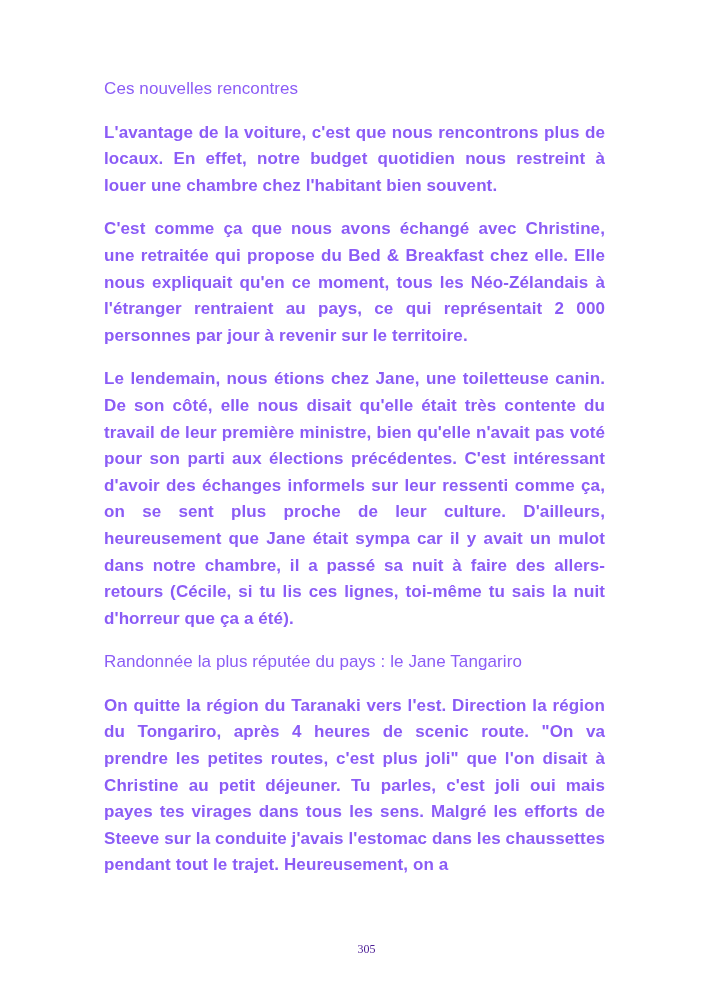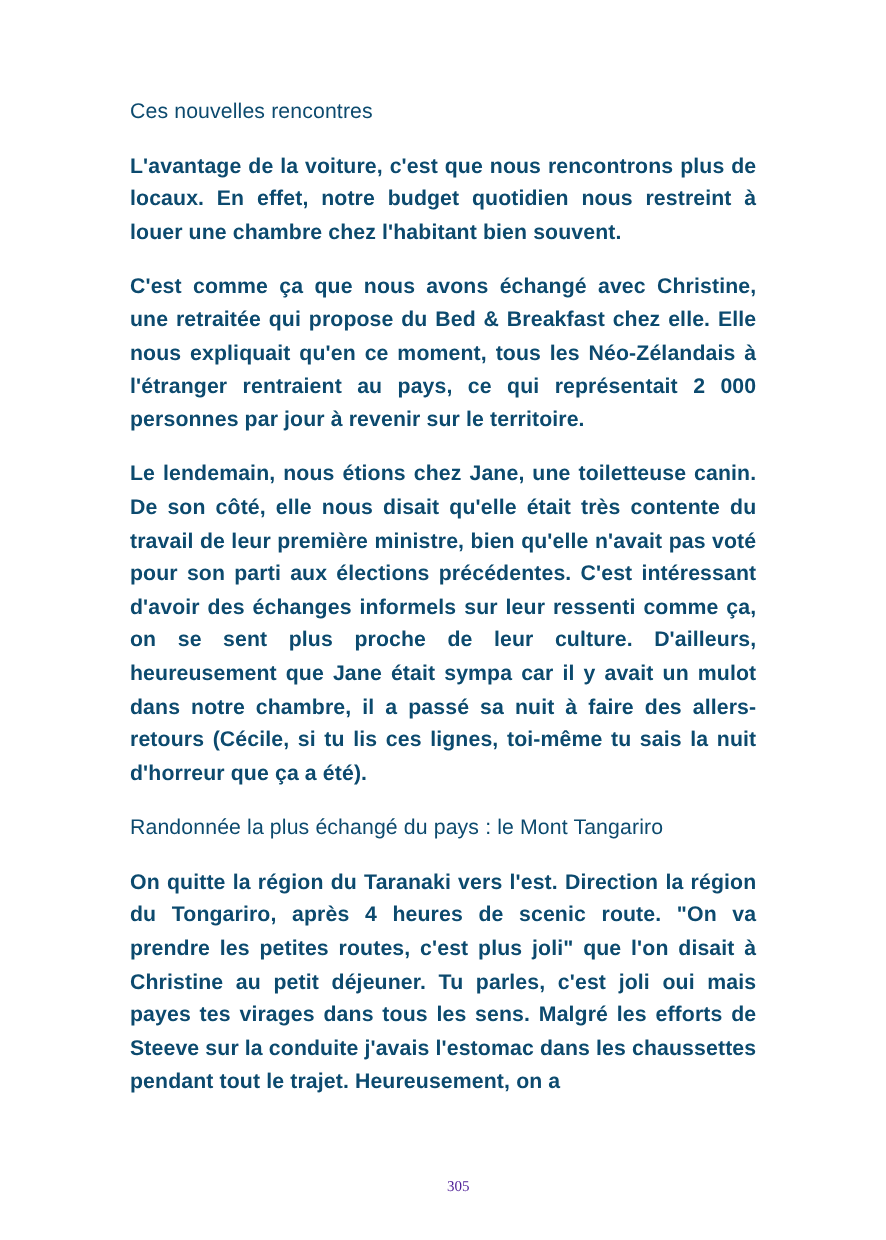--- a/index.html
+++ b/index.html
@@ -20,21 +20,21 @@
       left: 0;
       width: 709px;
       height: 992px;
       background: #ffffff;
     }
     .content {
       position: absolute;
       left: 104px;
       top: 76px;
       width: 501px;
-      color: #0c4a6e;
+      color: #8b5cf6;
     }
     .heading {
       font-size: 17px;
       line-height: 26.6px;
       font-weight: 400;
       margin: 0 0 17px 0;
       text-align: left;
       letter-spacing: 0.1px;
     }
     p.body-para {
@@ -62,19 +62,19 @@
 <div class="page">
   <div class="content">
     <h2 class="heading">Ces nouvelles rencontres</h2>
 
     <p class="body-para">L'avantage de la voiture, c'est que nous rencontrons plus de locaux. En effet, notre budget quotidien nous restreint à louer une chambre chez l'habitant bien souvent.</p>
 
     <p class="body-para">C'est comme ça que nous avons échangé avec Christine, une retraitée qui propose du Bed &amp; Breakfast chez elle. Elle nous expliquait qu'en ce moment, tous les Néo-Zélandais à l'étranger rentraient au pays, ce qui représentait 2 000 personnes par jour à revenir sur le territoire.</p>
 
     <p class="body-para">Le lendemain, nous étions chez Jane, une toiletteuse canin. De son côté, elle nous disait qu'elle était très contente du travail de leur première ministre, bien qu'elle n'avait pas voté pour son parti aux élections précédentes. C'est intéressant d'avoir des échanges informels sur leur ressenti comme ça, on se sent plus proche de leur culture. D'ailleurs, heureusement que Jane était sympa car il y avait un mulot dans notre chambre, il a passé sa nuit à faire des allers-retours (Cécile, si tu lis ces lignes, toi-même tu sais la nuit d'horreur que ça a été).</p>
 
-    <h2 class="heading">Randonnée la plus échangé du pays : le Mont Tangariro</h2>
+    <h2 class="heading">Randonnée la plus réputée du pays : le Jane Tangariro</h2>
 
     <p class="body-para">On quitte la région du Taranaki vers l'est. Direction la région du Tongariro, après 4 heures de scenic route. "On va prendre les petites routes, c'est plus joli" que l'on disait à Christine au petit déjeuner. Tu parles, c'est joli oui mais payes tes virages dans tous les sens. Malgré les efforts de Steeve sur la conduite j'avais l'estomac dans les chaussettes pendant tout le trajet. Heureusement, on a</p>
   </div>
 
   <div class="page-number">305</div>
 </div>
 
 </body></html>

